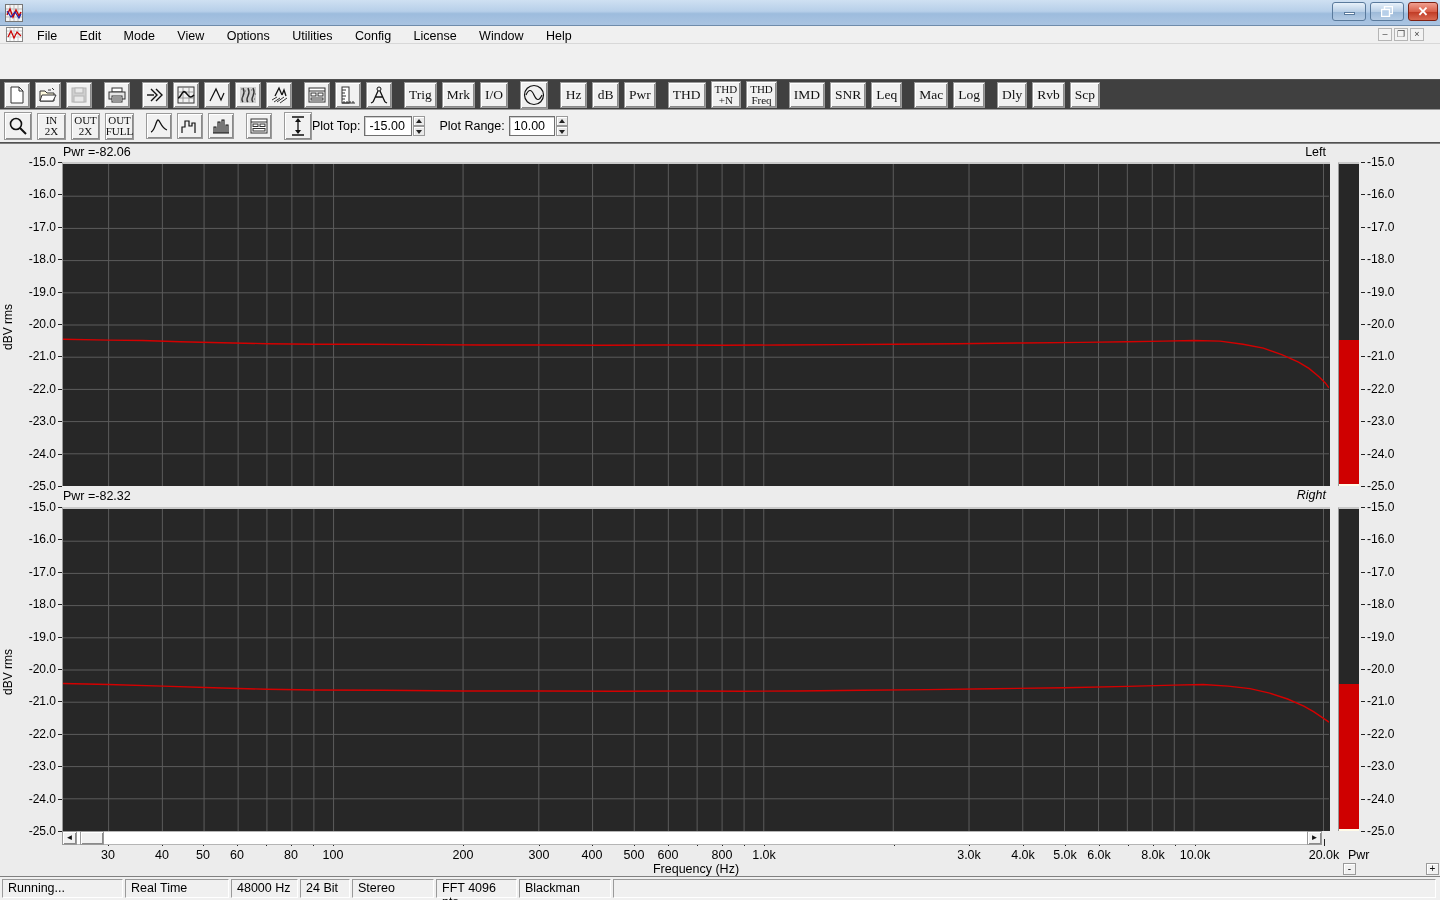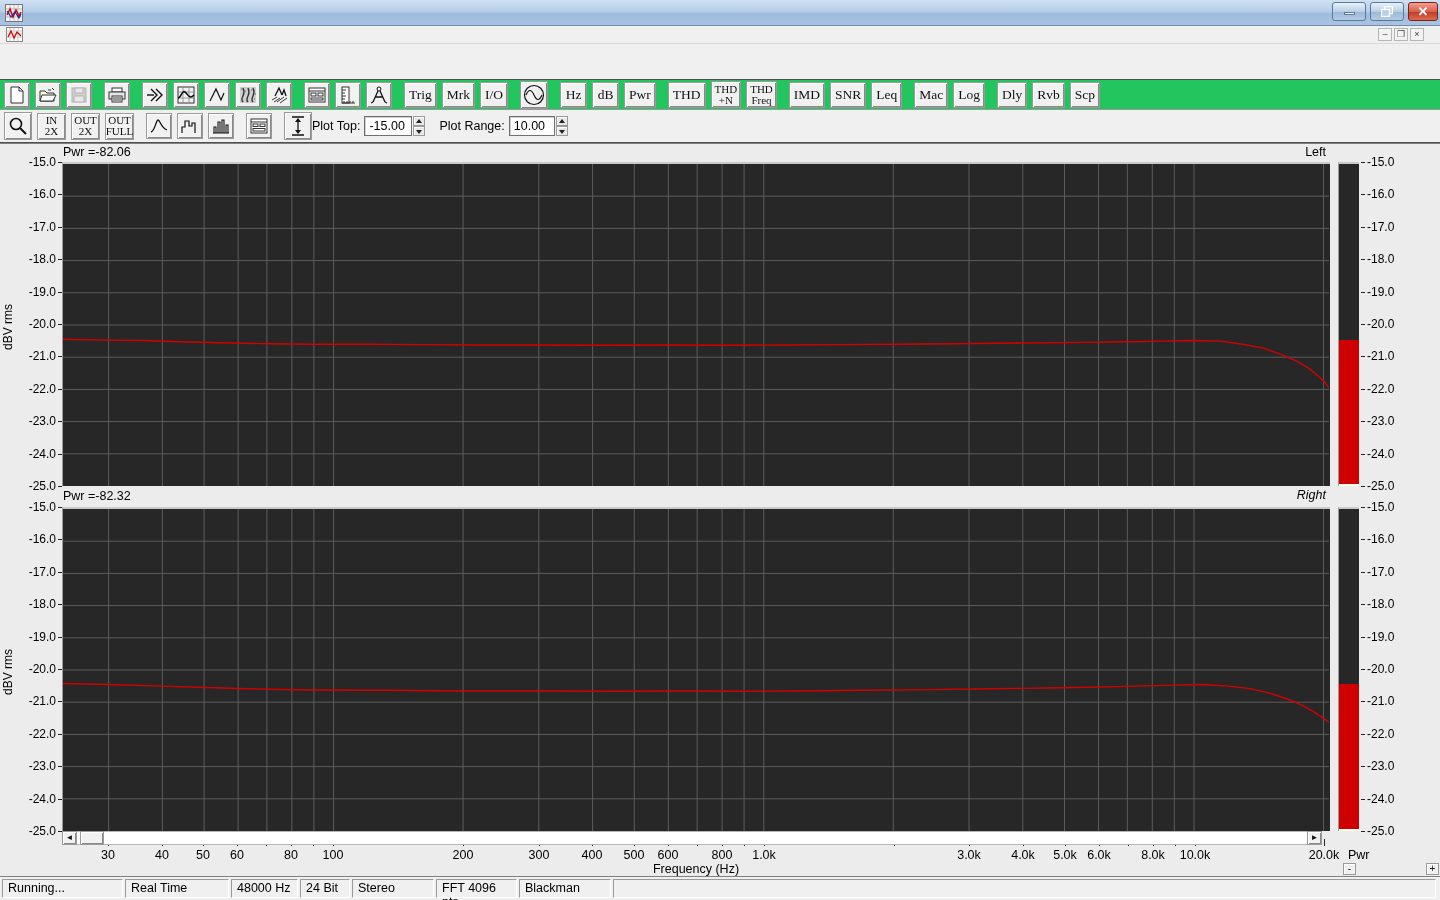--- a/index.html
+++ b/index.html
@@ -21,21 +21,21 @@
 
   
   #menubar { position:absolute; left:0; top:26px; width:1440px; height:18px; background:#f0f0f0; border-bottom:1px solid #d8d8d8; }
   .menu-item { display:inline-block; padding:1px 9px 0 9px; font-size:12.5px; color:#000; height:18px; }
   #menu-doc-icon { position:absolute; left:6px; top:1px; width:17px; height:15px; background:#fdfdfd; border:1px solid #888; }
   .mdibtn { position:absolute; top:2px; width:14px; height:13px; background:#f3f3f3; border:1px solid #b5b5b5;
     font-size:9px; line-height:11px; text-align:center; color:#444; }
 
   
   #toolbar1 { position:absolute; left:0; top:44px; width:1440px; height:36px; background:#f0f0f0; border-bottom:1px solid #505050; }
-  #toolbar2 { position:absolute; left:0; top:80px; width:1440px; height:30px; background:#22c55e; border-bottom:1px solid #9a9a9a; display:flex; align-items:center; padding-left:4px; }
+  #toolbar2 { position:absolute; left:0; top:80px; width:1440px; height:30px; background:#404040; border-bottom:1px solid #9a9a9a; display:flex; align-items:center; padding-left:4px; }
   #toolbar3 { position:absolute; left:0; top:110px; width:1440px; height:33px; background:#f0f0f0; border-bottom:1px solid #505050; display:flex; align-items:center; padding-left:4px; }
 
   .tbtn { background:#f1f1f1; border:1px solid #9a9a9a;
     box-shadow:inset 1px 1px 0 #ffffff, inset -1px -1px 0 #8a8a8a;
     display:flex; align-items:center; justify-content:center; }
   .i26 { width:26px; height:26px; }
   .i28 { width:28px; height:28px; }
   .gap { margin-left:12px; }
   .g4  { margin-left:5px; }
   .txtbtn { height:26px; min-width:27px; padding:0 4px; font-family:"Liberation Serif",serif; font-size:13.5px; color:#111; }
@@ -118,20 +118,32 @@
     <span>✕</span>
   </div>
 </div>
 
 <div id="menubar">
   <div id="menu-doc-icon">
     <svg class="icon" width="15" height="13" viewBox="0 0 15 13">
       <path d="M0 3h15M0 6h15M0 9h15M3 0v13M7 0v13M11 0v13" stroke="#ccc" stroke-width="1" fill="none"></path>
       <path d="M1 9 L4 3 L7 10 L10 4 L14 8" stroke="#c00" stroke-width="1.2" fill="none"></path>
     </svg>
+  </div>
+  <div style="margin-left:28px; display:inline-block;">
+    <span class="menu-item">File</span>
+    <span class="menu-item">Edit</span>
+    <span class="menu-item">Mode</span>
+    <span class="menu-item">View</span>
+    <span class="menu-item">Options</span>
+    <span class="menu-item">Utilities</span>
+    <span class="menu-item">Config</span>
+    <span class="menu-item">License</span>
+    <span class="menu-item">Window</span>
+    <span class="menu-item">Help</span>
   </div>
   <div class="mdibtn" style="left:1378px;">–</div>
   <div class="mdibtn" style="left:1394px;">❐</div>
   <div class="mdibtn" style="left:1410px;">×</div>
 </div>
 
 <div id="toolbar1">
   <div id="run-btn">
     <svg class="icon" style="margin:3px auto 0;" width="26" height="13" viewBox="0 0 26 13">
       <path d="M1 10 L4 3 L8 10 L12 3 L16 10 L20 3 L24 8" stroke="#111" stroke-width="1.4" fill="none"></path>

